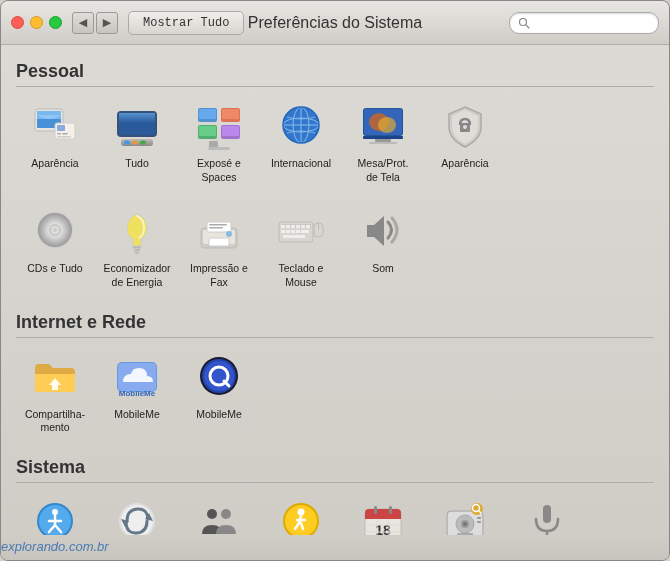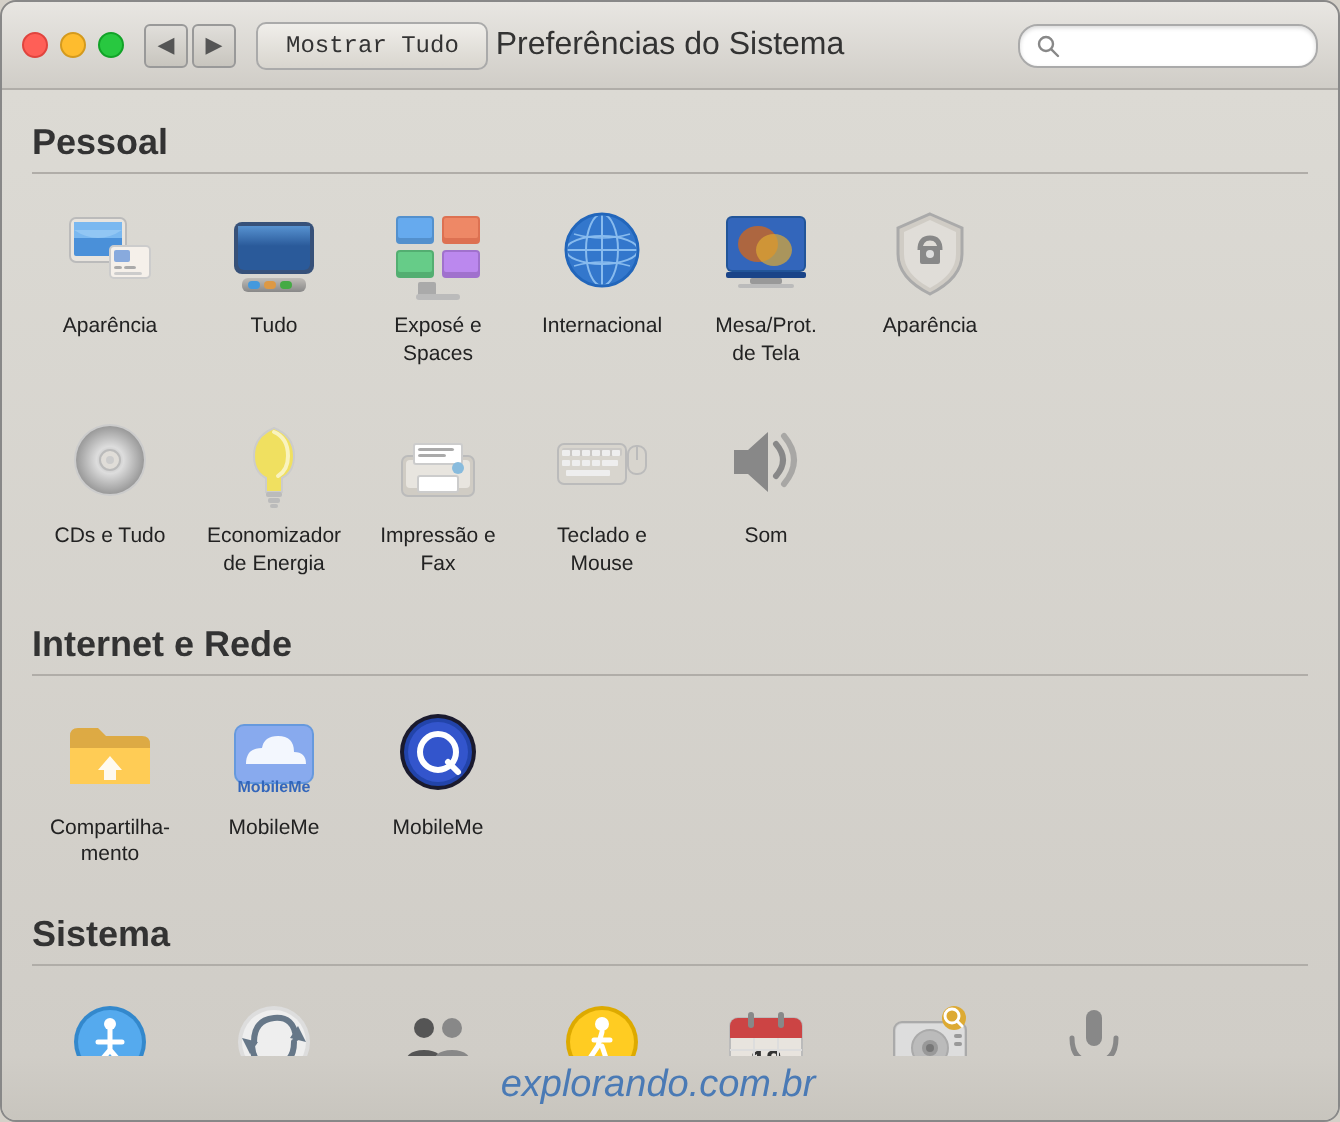--- a/index.html
+++ b/index.html
@@ -165,23 +165,23 @@
 
     .icon-label {
       font-size: 10.5px;
       color: #222;
       text-align: center;
       line-height: 1.3;
     }
 
     
     .watermark {
-      text-align: center;
+      text-align: left;
       padding: 4px 12px 6px 0;
-      font-size: 19px;
+      font-size: 13px;
       color: #4a7ab5;
       font-style: italic;
       background: linear-gradient(to bottom, #d0cdc7, #c8c5be);
     }
 
     
     svg { display: block; }
   </style>
 </head>
 <body>

